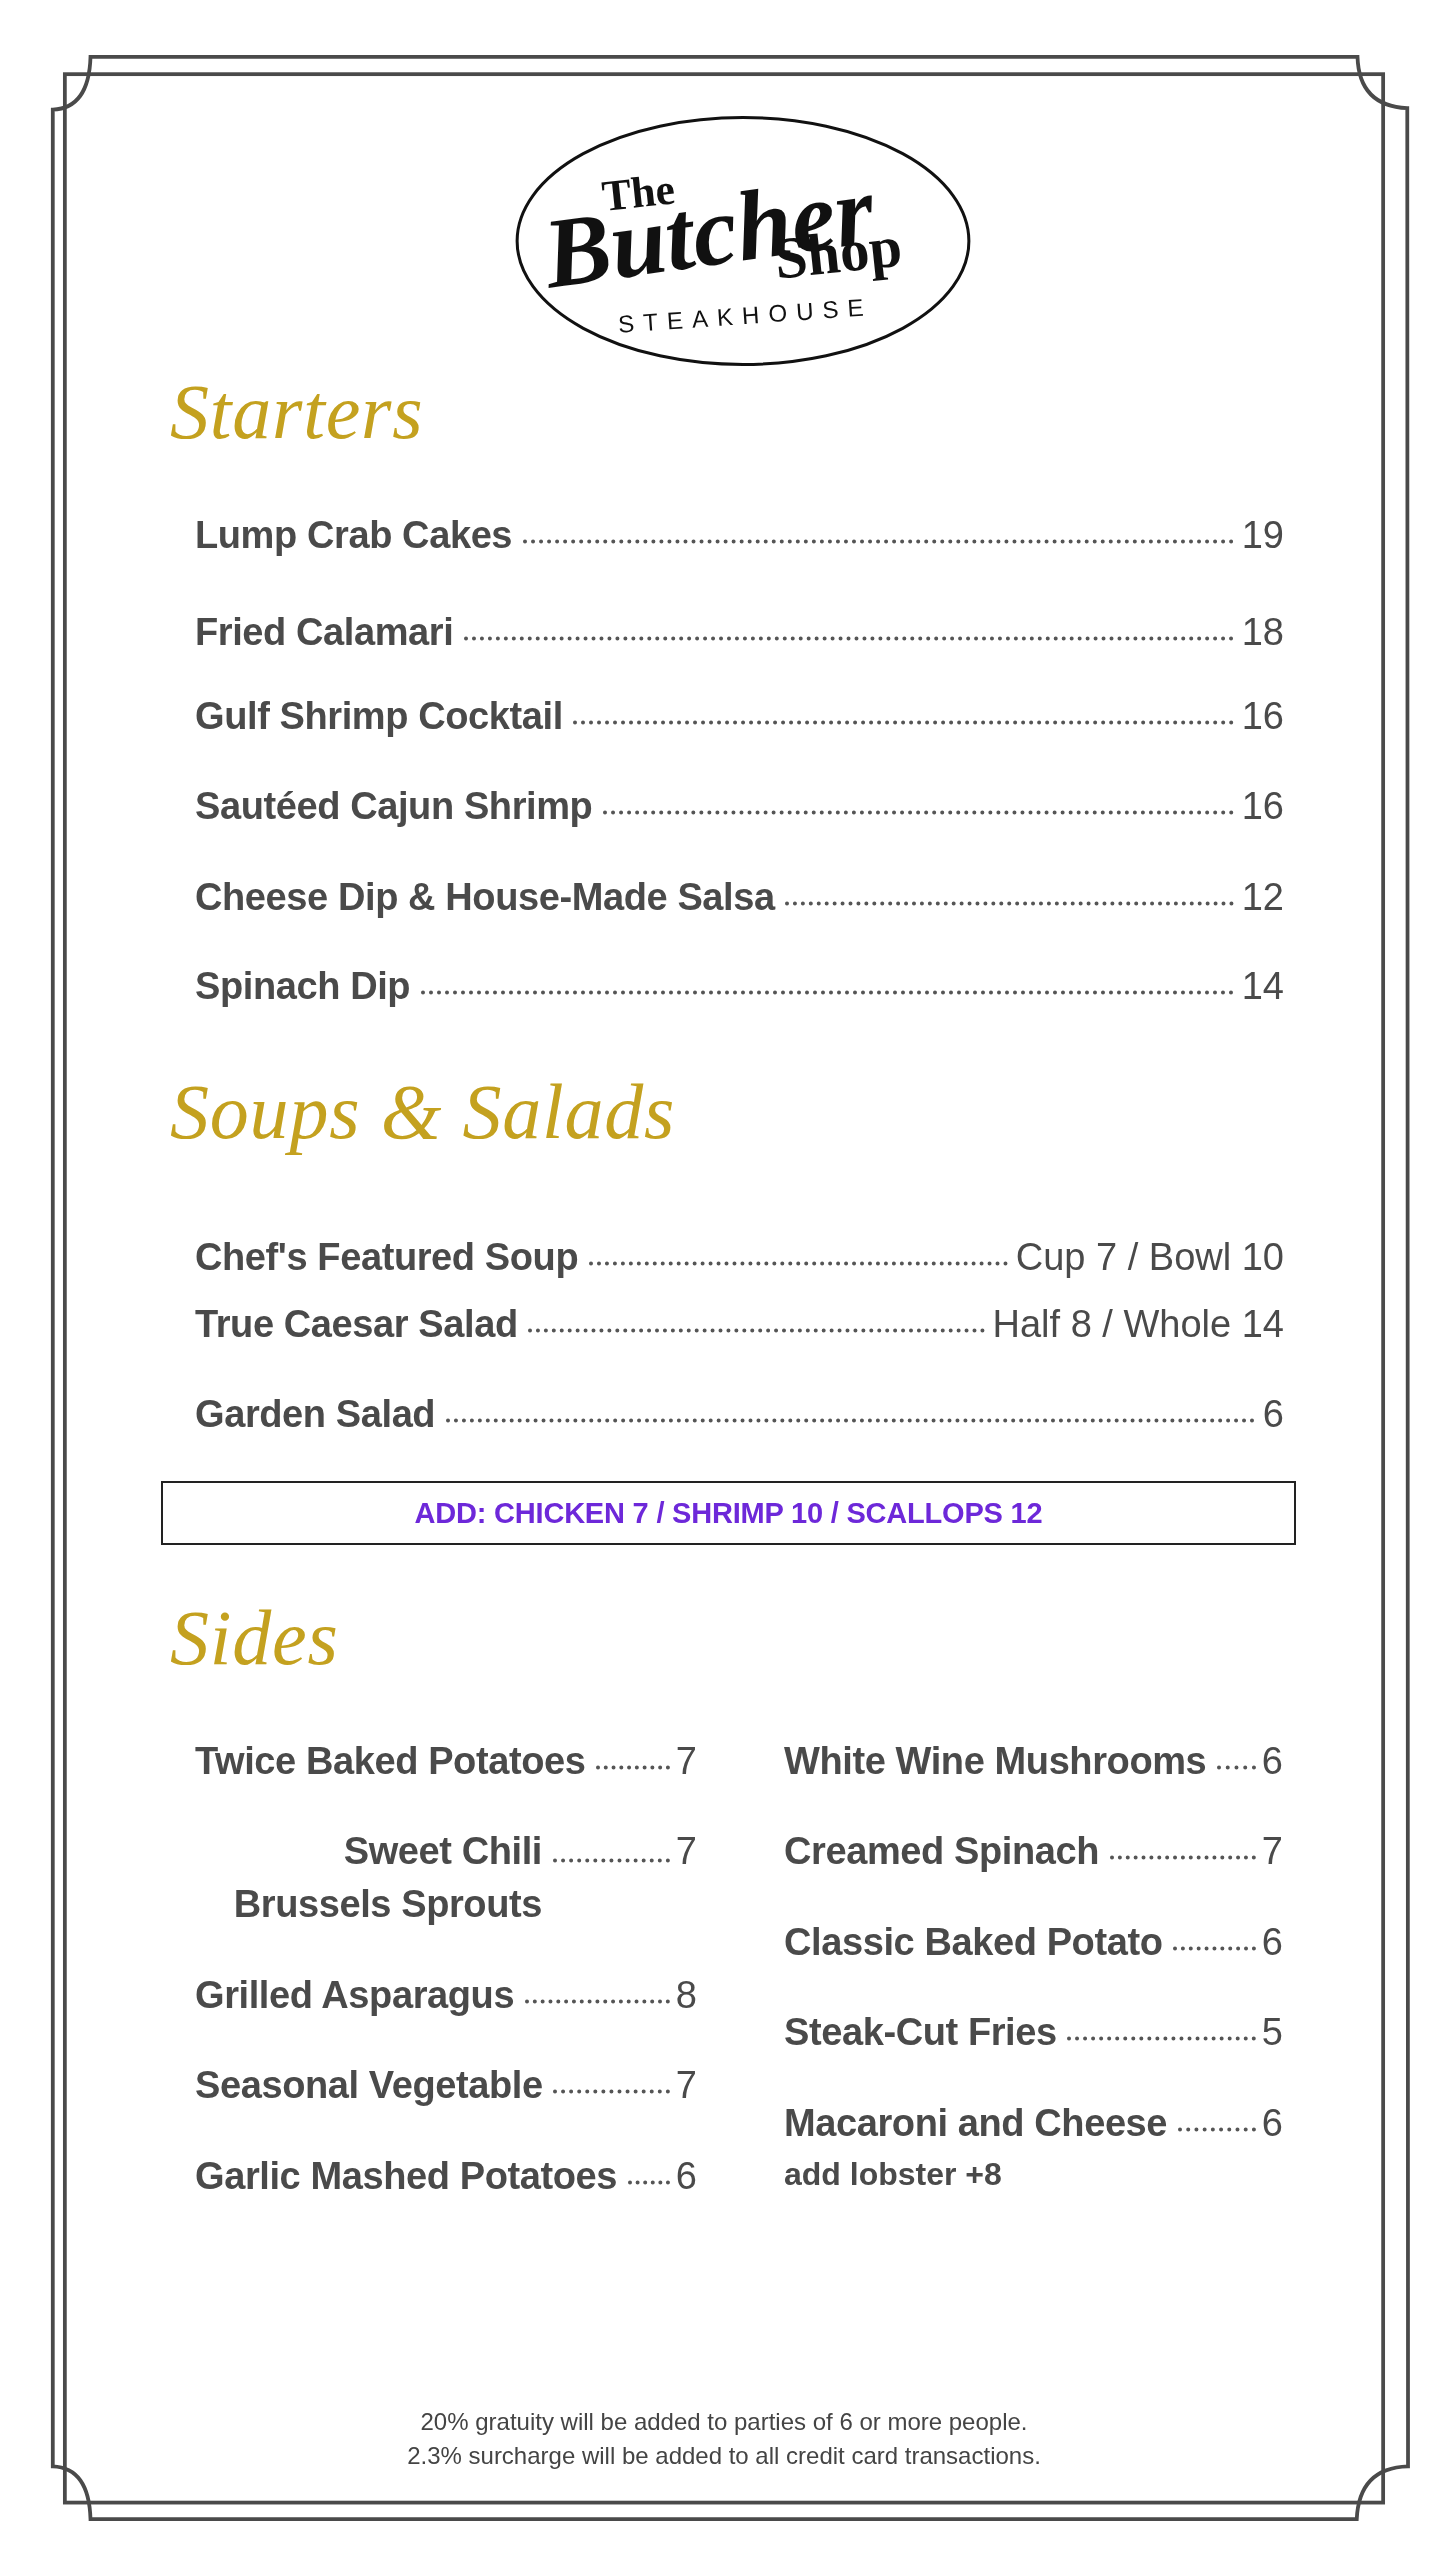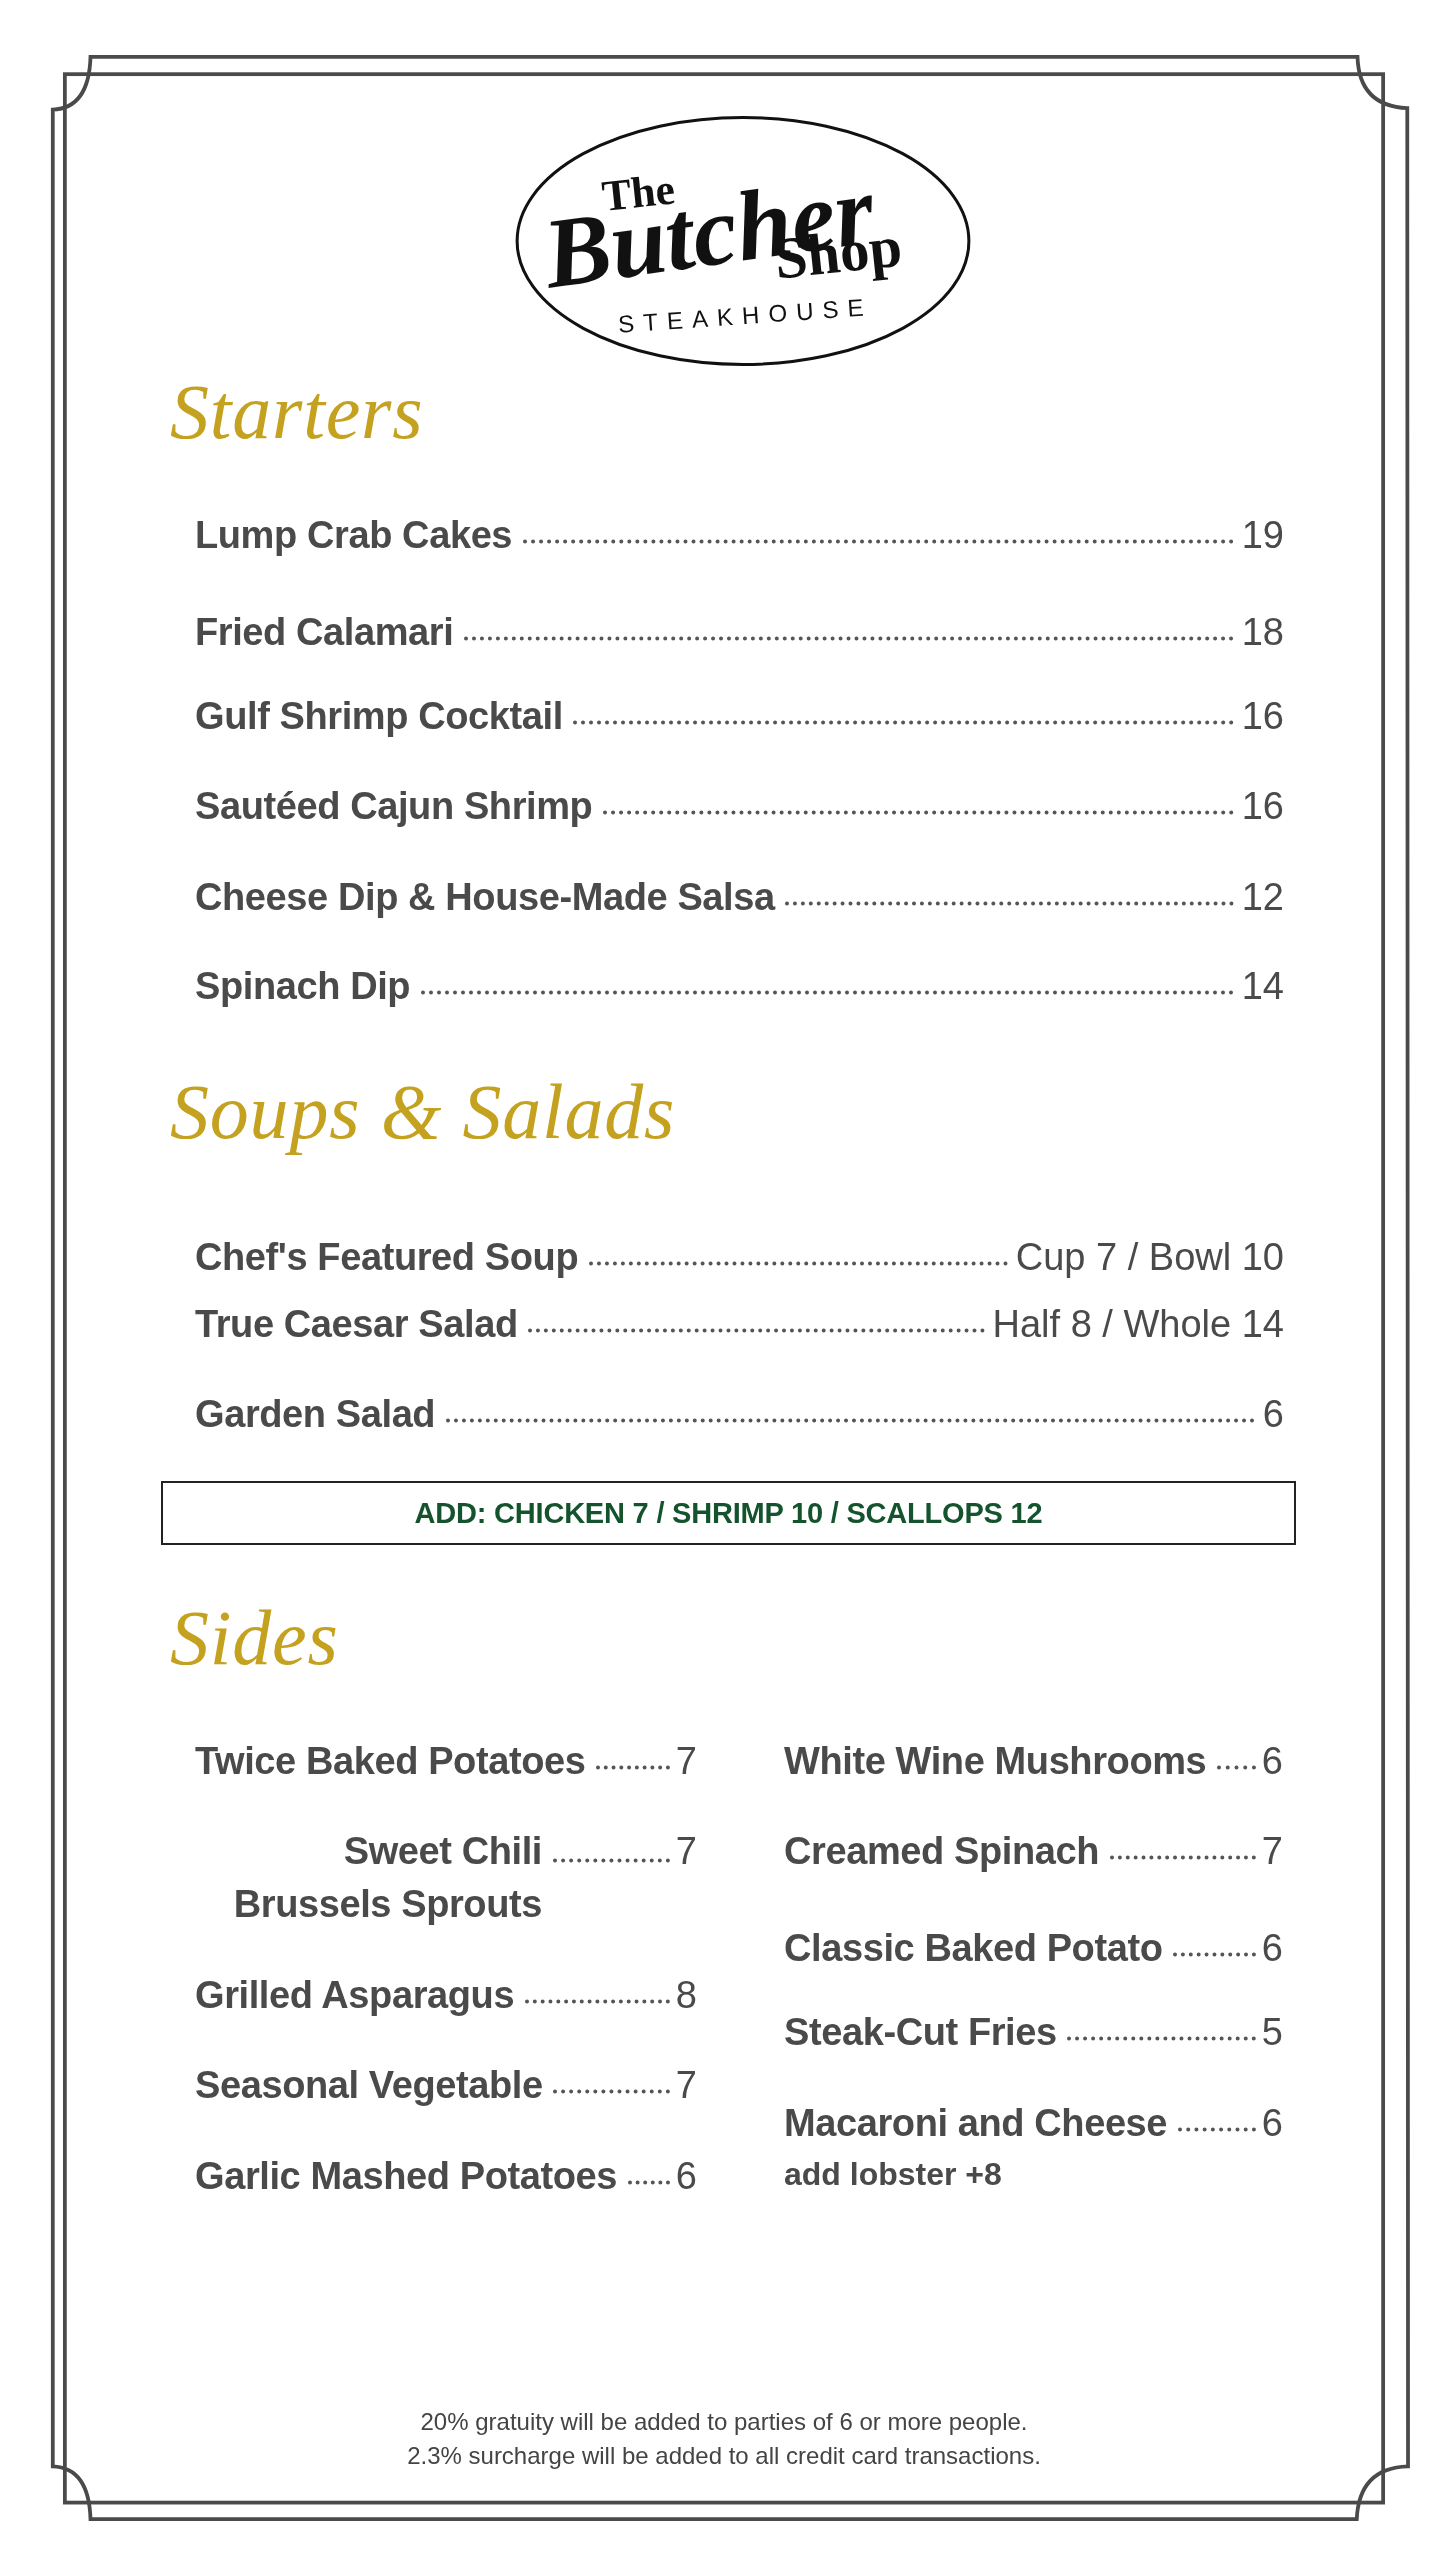--- a/index.html
+++ b/index.html
@@ -15,21 +15,21 @@
   .item .dots { flex: 1; border-bottom: 4.5px dotted #555; margin: 0 7.5px 0 10.6px; transform: translateY(-4.5px); min-width: 15px; height: 0; }
   .item .price { font-weight: normal; color: #4a4a4a; white-space: nowrap; }
   .side { position: absolute; display: flex; align-items: baseline; font-size: 38px; line-height: 53px; }
   .side .name { font-weight: bold; white-space: nowrap; letter-spacing: -0.4px; }
   .side .dots { flex: 1; border-bottom: 4.5px dotted #555; margin: 0 6px 0 10.6px; transform: translateY(-4.5px); min-width: 15px; height: 0; }
   .side .price { white-space: nowrap; }
   .side .wrap-name { font-weight: bold; white-space: normal; width: 347px; letter-spacing: -0.4px; text-align: right; }
   .note { position: absolute; font-size: 32px; line-height: 38px; color: #4a4a4a; font-weight: bold; }
   .addon-box { position: absolute; left: 161px; top: 1481px; width: 1131px; height: 60px;
                border: 2.3px solid #222; display: flex; align-items: center; justify-content: center;
-               font-weight: bold; font-size: 29px; color: #14532d; letter-spacing: -0.2px; }
+               font-weight: bold; font-size: 29px; color: #6d28d9; letter-spacing: -0.2px; }
   .footer { position: absolute; left: 0; width: 1448px; text-align: center; font-size: 24px; color: #444; }
 </style>
 </head>
 <body>
 
 <svg class="frame" viewBox="0 0 1920 3415" xmlns="http://www.w3.org/2000/svg">
   <g fill="none" stroke="#4a4a4a" stroke-width="5">
 
     <rect x="86" y="98" width="1748" height="3220"></rect>
 
@@ -138,21 +138,21 @@
 <div class="side" style="left:784px; top:1735px; width:499px;">
   <span class="name">White Wine Mushrooms</span>
   <span class="dots"></span>
   <span class="price">6</span>
 </div>
 <div class="side" style="left:784px; top:1825px; width:499px;">
   <span class="name">Creamed Spinach</span>
   <span class="dots"></span>
   <span class="price">7</span>
 </div>
-<div class="side" style="left:784px; top:1916px; width:499px;margin-top:6px;">
+<div class="side" style="left:784px; top:1916px; width:499px;">
   <span class="name">Classic Baked Potato</span>
   <span class="dots"></span>
   <span class="price">6</span>
 </div>
 <div class="side" style="left:784px; top:2006px; width:499px;">
   <span class="name">Steak-Cut Fries</span>
   <span class="dots"></span>
   <span class="price">5</span>
 </div>
 <div class="side" style="left:784px; top:2097px; width:499px;">

